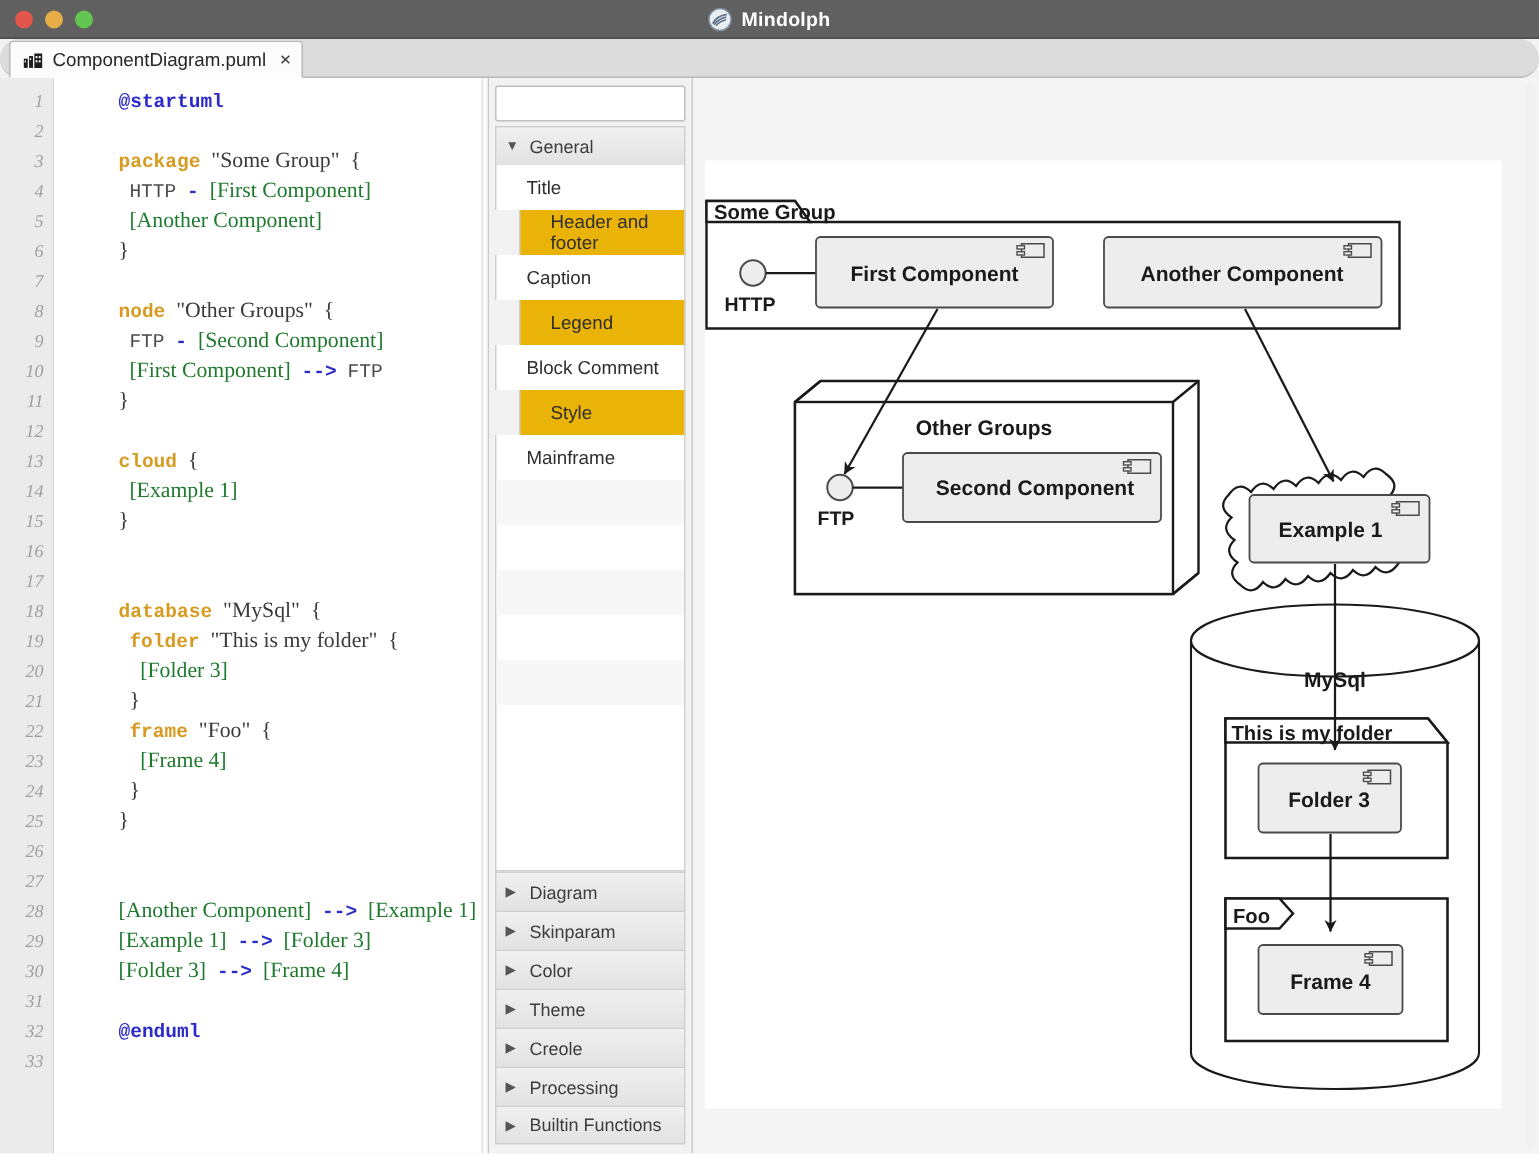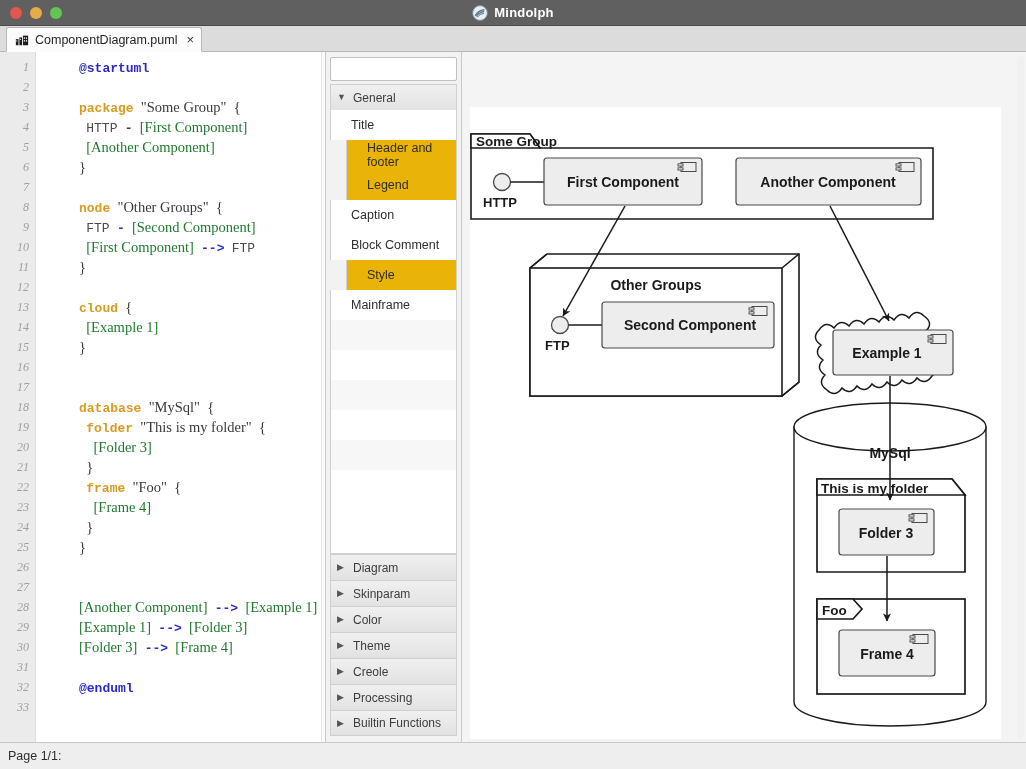--- a/index.html
+++ b/index.html
@@ -41,20 +41,21 @@
   }
   #app-logo { width: 16px; height: 16px; display: block; }
 
   
   #tabbar {
     height: 26px; flex: 0 0 26px;
     background: #dcdcdc;
     border-bottom: 1px solid #b8b8b8;
     display: flex; align-items: flex-end;
     padding-left: 6px;
+    border-radius: 13px;
   }
   #tab {
     height: 25px;
     background: #fcfcfc;
     border: 1px solid #b8b8b8;
     border-bottom: 1px solid #fcfcfc;
     border-radius: 3px 3px 0 0;
     display: flex; align-items: center; gap: 6px;
     padding: 0 7px 0 8px;
     font-size: 12.5px; color: #262626;
@@ -327,22 +328,22 @@
     <div id="attr-pane">
       <input id="attr-search" type="text" placeholder="" style="">
 
       <div class="acc-head first">
         <span class="tri">▼</span>
         <span>General</span>
       </div>
 
       <div class="acc-item">Title</div>
       <div class="acc-item alt">Header and footer</div>
+      <div class="acc-item">Caption</div>
       <div class="acc-item alt">Legend</div>
-      <div class="acc-item">Caption</div>
       <div class="acc-item">Block Comment</div>
       <div class="acc-item alt">Style</div>
       <div class="acc-item">Mainframe</div>
 
       <div id="attr-filler">
         <div class="filler-stripe alt"></div>
         <div class="filler-stripe"></div>
         <div class="filler-stripe alt"></div>
         <div class="filler-stripe"></div>
         <div class="filler-stripe alt"></div>
@@ -497,16 +498,13 @@
         <path d="M163 104 L101 214" stroke="#1a1a1a" stroke-width="1.5" fill="none" marker-end="url(#ah)"></path>
         <path d="M368 104 L427 219" stroke="#1a1a1a" stroke-width="1.5" fill="none" marker-end="url(#ah)"></path>
         <path d="M428 274 L428 398" stroke="#1a1a1a" stroke-width="1.5" fill="none" marker-end="url(#ah)"></path>
         <path d="M425 454 L425 519" stroke="#1a1a1a" stroke-width="1.5" fill="none" marker-end="url(#ah)"></path>
       </svg>
 
       <div id="preview-scroll-v"></div>
     </div>
   </div>
 
-  <div id="statusbar">
-    <span>Page 1/1:</span>
-  </div>
 </div>
 
 </body></html>

